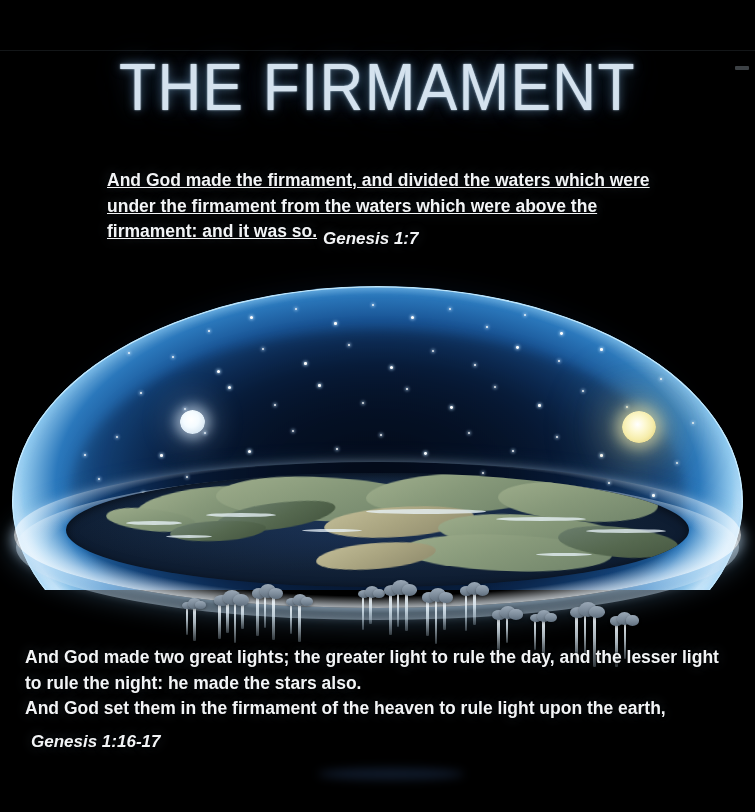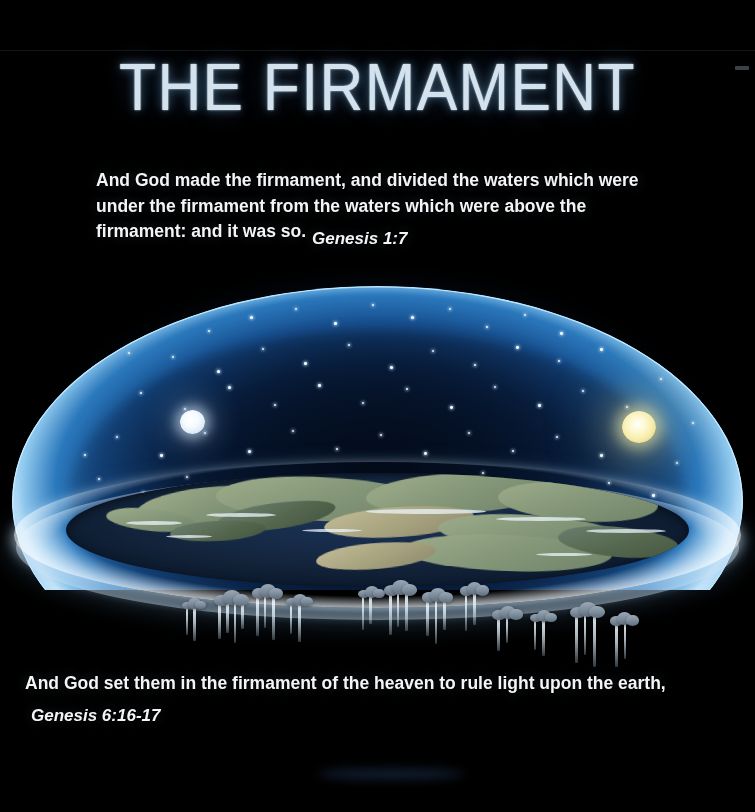--- a/index.html
+++ b/index.html
@@ -68,25 +68,26 @@
     color: #f2f4f6;
     font-family: "Liberation Sans", sans-serif;
     font-weight: bold;
     text-shadow:
       0 0 2px rgba(0,0,0,0.9),
       0 1px 3px rgba(0,0,0,0.95),
       0 0 12px rgba(160,190,220,0.25);
   }
 
   .verse-top {
-    left: 96px;
+    left: 107px;
     top: 168px;
     width: 560px;
     font-size: 17.5px;
     line-height: 25.5px;
+    text-decoration: underline;
   }
 
   .verse-bottom {
     left: 25px;
     top: 645px;
     width: 712px;
     font-size: 17.5px;
     line-height: 25.5px;
   }
 
@@ -560,18 +561,18 @@
             <div class="rain" style="left: 11px; top: 9px; width: 3px; height: 34px;"></div>
             <div class="cloud" style="left: 0px; top: 3.52px; width: 11.52px; height: 7.92px;"></div>
             <div class="cloud" style="left: 6.24px; top: 0px; width: 12.96px; height: 11px;"></div>
             <div class="cloud" style="left: 13.44px; top: 2.86px; width: 11.04px; height: 8.58px;"></div>
           </div>
         </div>
     </div>
   </div>
 
   <div class="verse verse-bottom">
-    <br>
-    <span>And God set them in the firmament of the heaven to rule light upon the earth,</span><span class="cite">Genesis 6:16-17</span>
+    <span>And God made two great lights; the greater light to rule the day, and the lesser light to rule the night: he made the stars also.</span><br>
+    <span>And God set them in the firmament of the heaven to rule light upon the earth,</span><span class="cite">Genesis 1:16-17</span>
   </div>
 
   <div class="bottom-smudge"></div>
 </div>
 
 </body></html>

